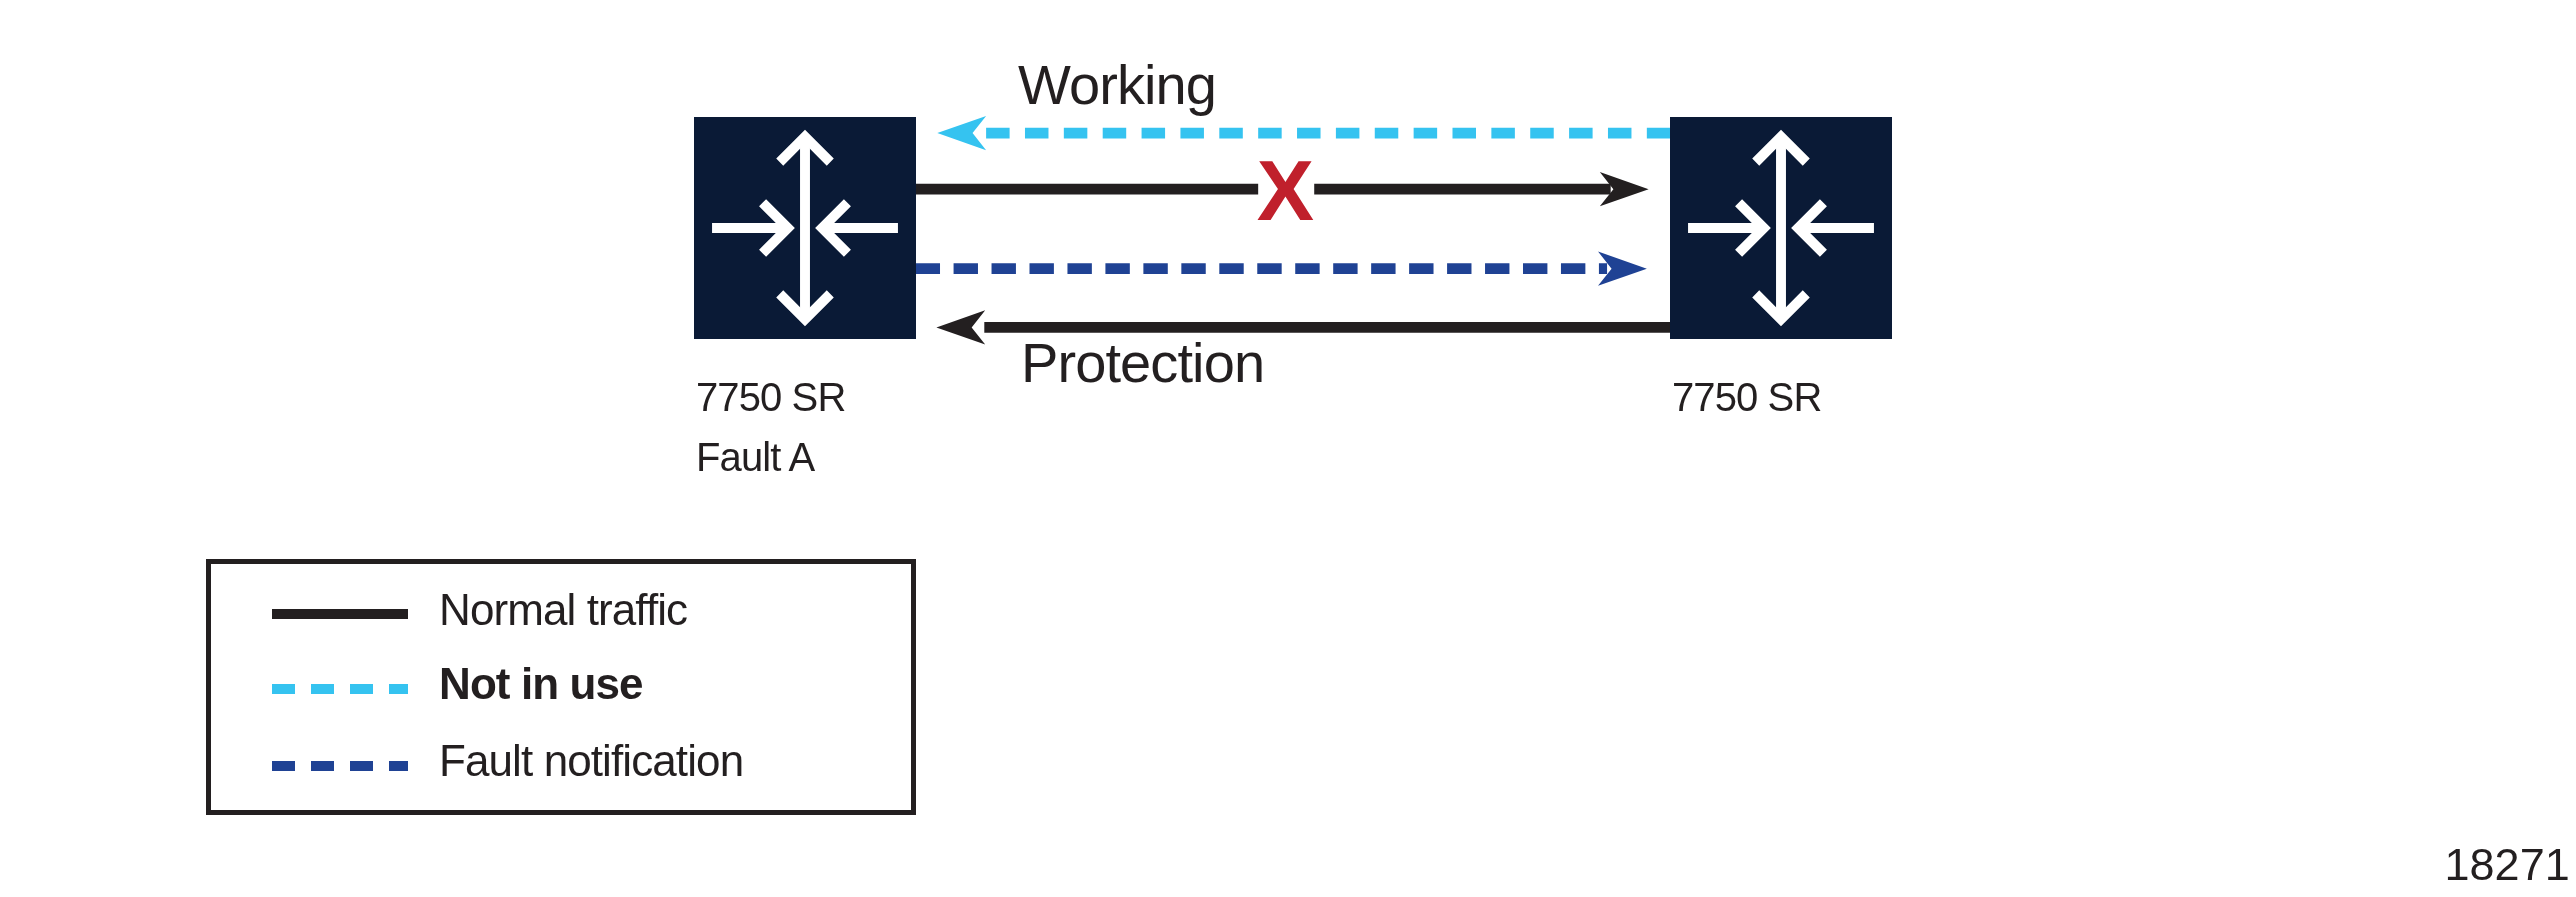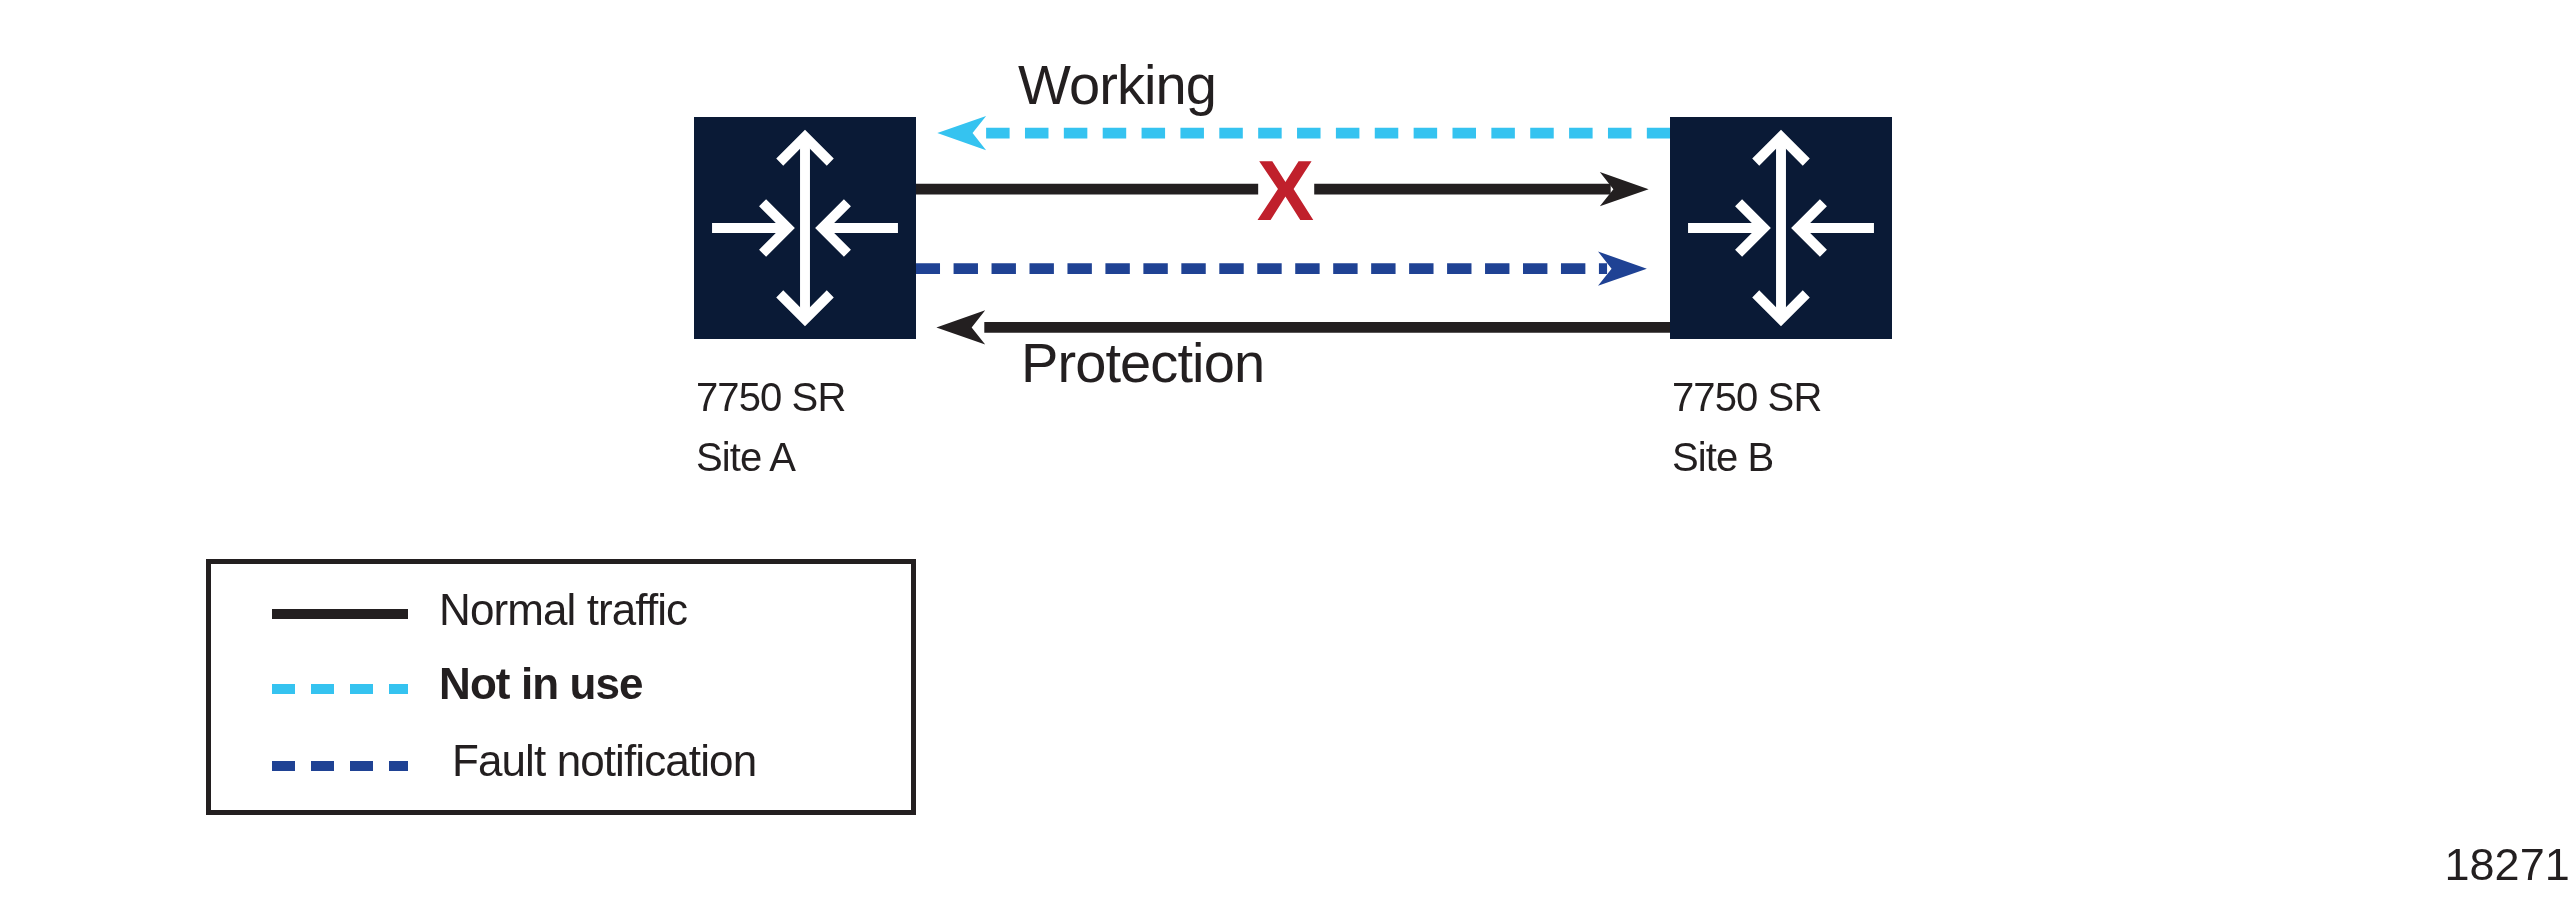--- a/index.html
+++ b/index.html
@@ -128,34 +128,33 @@
         <path d="M170 95 L142 123 L170 151"></path>
       </g>
     </svg>
   </div>
 
   <div class="path-label" style="left:1021px; top:335px;">Protection</div>
   <div class="path-label" style="left:1018px; top:57px;">Working</div>
 
   <div class="node-label" style="left:696px; top:367px;">
     <div>7750 SR</div>
-    <div>Site A</div>
+    <div>Fault A</div>
   </div>
   <div class="node-label" style="left:1672px; top:367px;">
     <div>7750 SR</div>
-    <div>Site B</div>
   </div>
 
   <div class="legend-box">
     <div class="legend-sample solid-black" style="top:45px;"></div>
     <div class="legend-label" style="top:18px;">Normal traffic</div>
 
     <div class="legend-sample dashed-cyan" style="top:120px;"></div>
     <div class="legend-label" style="top:92px;font-weight:bold;">Not in use</div>
 
     <div class="legend-sample dashed-navy" style="top:197px;"></div>
-    <div class="legend-label" style="top:169px;margin-left:13px;">Fault notification</div>
+    <div class="legend-label" style="top:169px;">Fault notification</div>
   </div>
 
   <div class="figure-number">18271</div>
 
 </div>
 
 
 </body></html>

